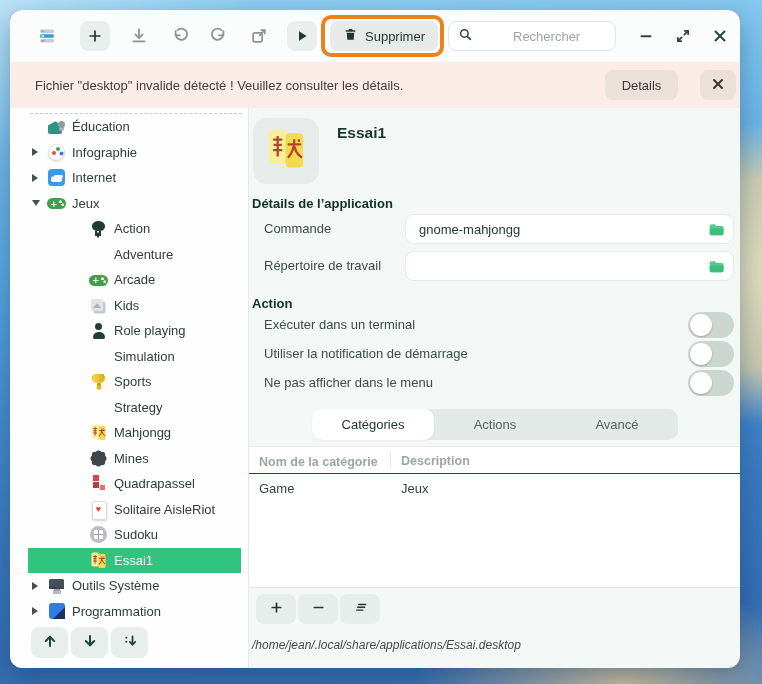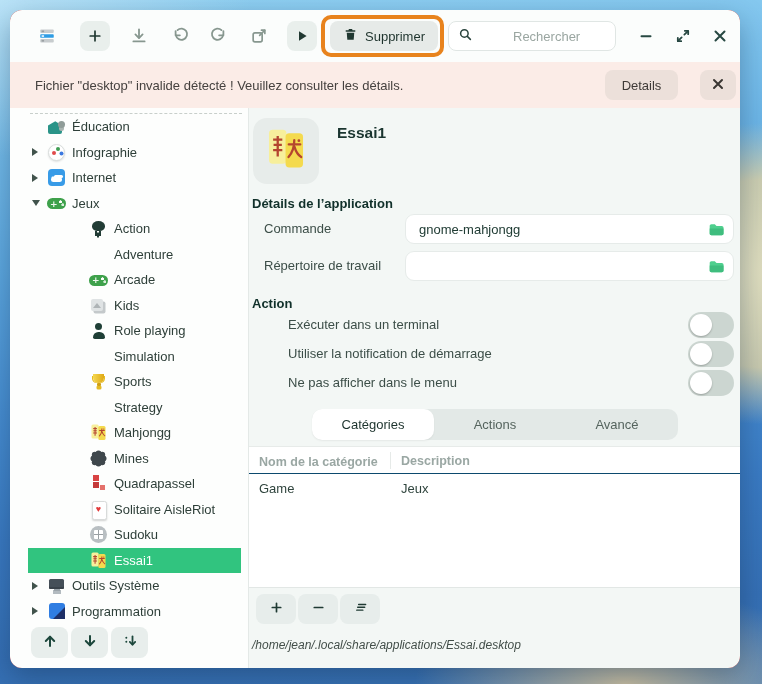--- a/index.html
+++ b/index.html
@@ -92,21 +92,21 @@
   
   .panel{ position:absolute; left:238px; top:98px; width:492px; height:560px; background:#f3f7f5; border-left:1px solid #e4e9e7; }
   .p-abs{ position:absolute; }
   .appicon-box{ left:4px; top:10px; width:66px; height:66px; background:#e7ecea; border-radius:14px; display:flex; align-items:center; justify-content:center; }
   .panel-title{ left:88px; top:16px; font-size:15.5px; font-weight:700; color:#1a352f; line-height:18px; }
   .sec-head{ font-size:13px; font-weight:700; color:#10302a; }
   .f-label{ font-size:13px; color:#3c4e48; line-height:30px; }
   .f-input{ width:329px; height:30px; background:#fff; border:1px solid #e6ebe9; border-radius:9px; position:absolute; }
   .f-input input{ position:absolute; left:13px; top:0; width:280px; height:28px; border:none; outline:none; background:transparent; font-size:13px; color:#203c34; font-family:inherit; }
   .f-folder{ position:absolute; right:8px; top:6px; cursor:pointer; }
-  .o-label{ font-size:13px; color:#3c4e48; line-height:26px;margin-left:24px; }
+  .o-label{ font-size:13px; color:#3c4e48; line-height:26px; }
   .toggle{ position:absolute; width:46px; height:26px; background:#ccd6d1; border-radius:13px; cursor:pointer; }
   .toggle::before{ content:""; position:absolute; left:2px; top:2px; width:22px; height:22px; background:#fff; border-radius:50%; box-shadow:0 1px 2px rgba(0,0,0,.25); }
   .tabs{ left:63px; top:301px; width:366px; height:31px; background:#e3e9e7; border-radius:10px; display:flex; }
   .tab{ flex:1; display:flex; align-items:center; justify-content:center; font-size:13px; color:#55645e; cursor:pointer; border-radius:10px; }
   .tab.active{ background:#fff; color:#1c332d; font-weight:500; box-shadow:0 1px 2px rgba(0,0,0,.06); }
   .table{ left:0; top:338px; width:492px; height:142px; background:#fff; border-top:1px solid #e7ebe9; border-bottom:1px solid #e2e7e5; }
   .thead{ display:flex; height:27px; border-bottom:1px solid #0c4a6e; align-items:center; }
   .th1{ width:142px; padding-left:10px; border-right:1px solid #e6eae8; height:17px; line-height:17px; }
   .th2{ padding-left:10px; }
   .th-txt{ font-size:12.5px; font-weight:700; color:#9aa7a3; }

